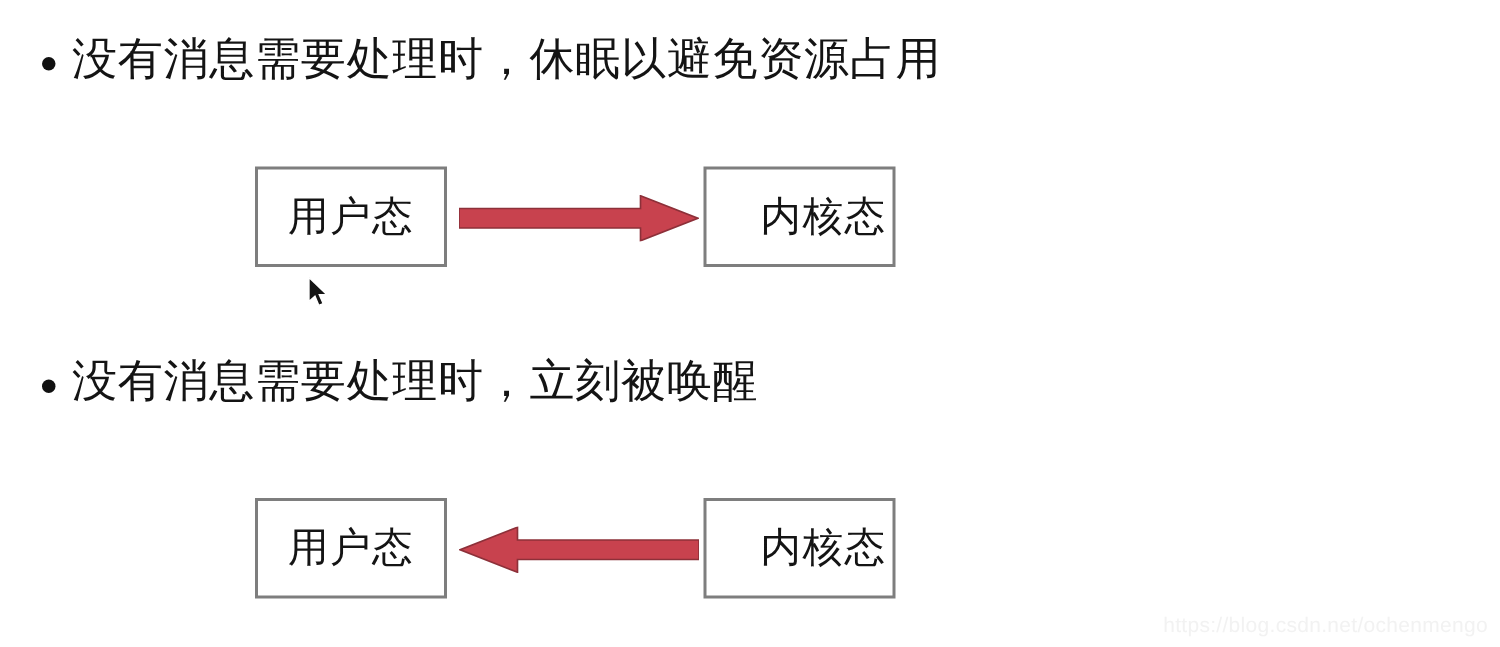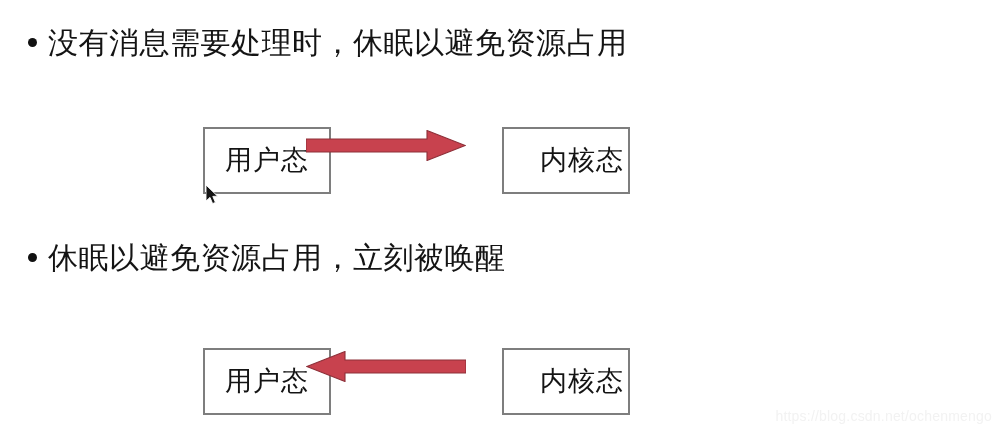--- a/index.html
+++ b/index.html
@@ -35,44 +35,44 @@
     background: #111111;
     flex: 0 0 auto;
     margin-right: 11px;
   }
   .bullet-text {
     font-size: 30px;
     line-height: 1.1;
     letter-spacing: 0.5px;
     color: #141414;
     font-weight: 400;
+    font-family: Liberation Mono, monospace;
   }
   #bullet-1 { left: 28px; top: 26px; }
   #bullet-2 { left: 28px; top: 241px; }
 
   
   .diagram {
     position: absolute;
     height: 68px;
   }
   #diagram-1 { left: 170px; top: 111px; width: 430px; }
   #diagram-2 { left: 170px; top: 332px; width: 430px; }
 
   .state-box {
     position: absolute;
-    top: 16px;
+    top: 0;
     width: 128px;
     height: 67px;
     box-sizing: border-box;
     border: 2px solid #7e7e7e;
     background: #ffffff;
     display: flex;
     align-items: center;
     justify-content: center;
-    margin-left: 33px;
   }
   .state-box.left  { left: 0px; }
   .state-box.right { left: 299px; padding-left: 32px; }
   .state-label {
     font-size: 27px;
     line-height: 1;
     color: #141414;
     letter-spacing: 1px;
   }
 
@@ -128,21 +128,21 @@
       </svg>
     </div>
 
     <div class="state-box right">
       <span class="state-label">内核态</span>
     </div>
   </div>
 
   <div class="bullet-line" id="bullet-2">
     <span class="bullet-dot"></span>
-    <span class="bullet-text">休眠以避免资源占用，立刻被唤醒</span>
+    <span class="bullet-text">没有消息需要处理时，立刻被唤醒</span>
   </div>
 
   <div class="diagram" id="diagram-2">
     <div class="state-box left">
       <span class="state-label">用户态</span>
     </div>
 
     <div class="arrow">
       <svg viewBox="0 0 160 31" xmlns="http://www.w3.org/2000/svg">
         <polygon points="160,9 39,9 39,0.5 0.8,15.5 39,30.5 39,22 160,22" fill="#c8424e" stroke="#8d3039" stroke-width="1.1" stroke-linejoin="miter"></polygon>

